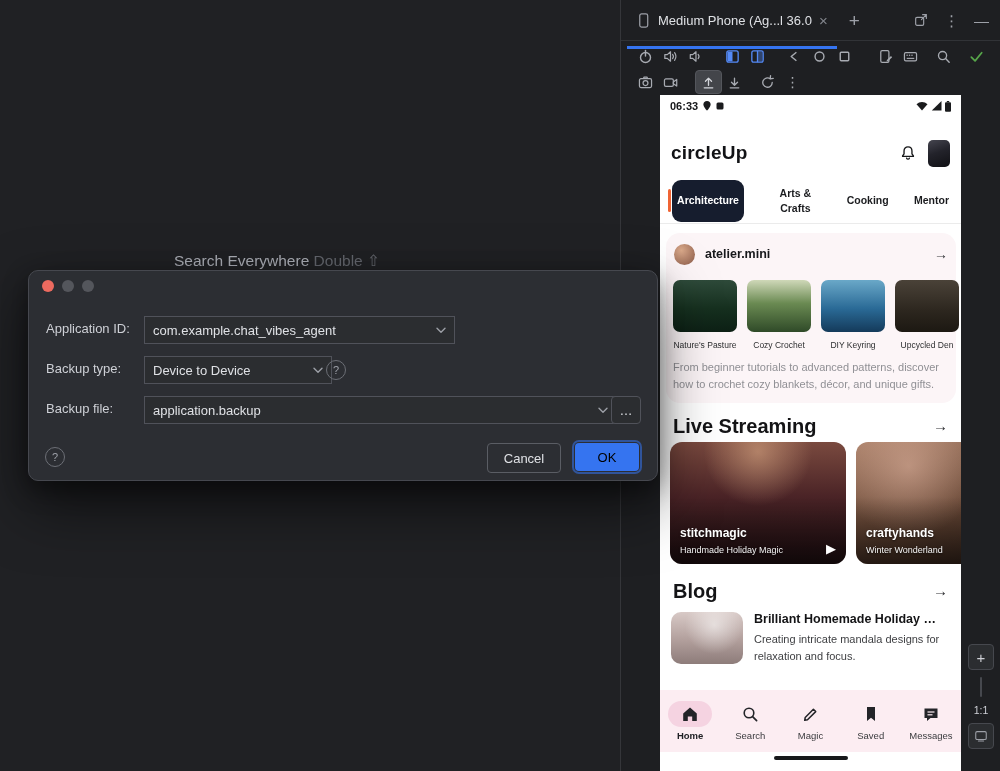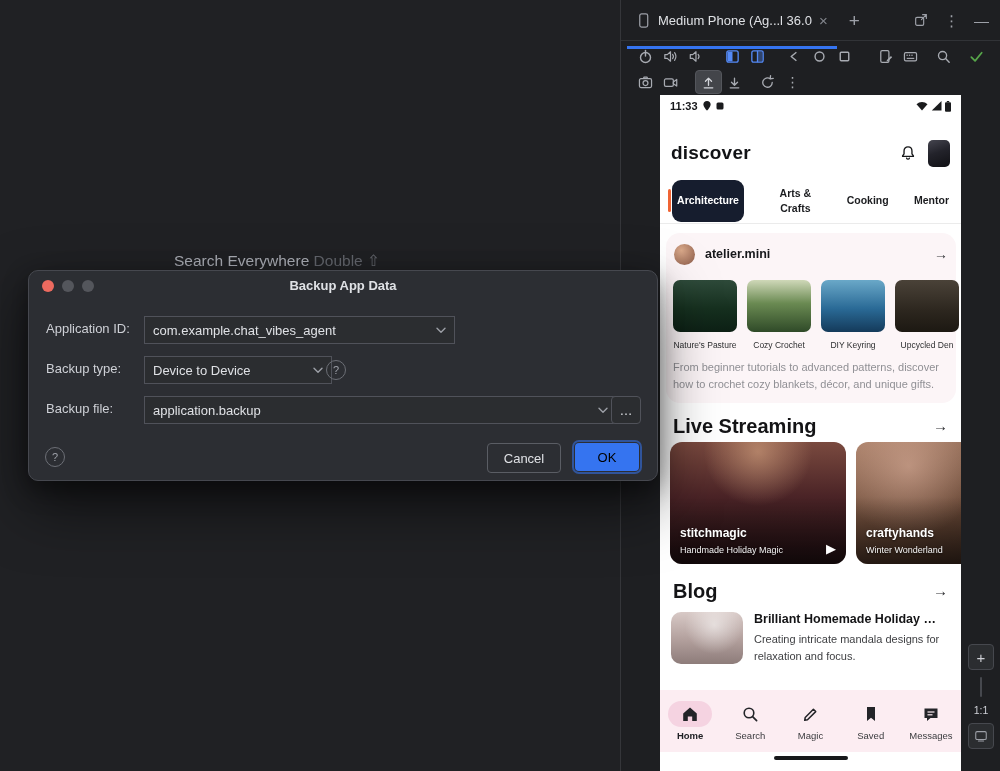--- a/index.html
+++ b/index.html
@@ -249,21 +249,21 @@
         </span>
       <span class="tbtn">
           <span class="kebab">⋮</span>
         </span>
     </div>
 
     <div class="phone">
 
       <div class="statusbar">
         <div class="sb-left">
-          <span>11:33</span>
+          <span>06:33</span>
           <svg width="8" height="10" viewBox="0 0 8 10">
               <path d="M4 0C1.8 0 .4 1.5.4 3.4.4 6 4 9.6 4 9.6S7.6 6 7.6 3.4C7.6 1.5 6.2 0 4 0z" fill="#1a1b1d"></path>
             </svg>
           <svg width="8" height="8" viewBox="0 0 8 8">
               <rect x=".5" y=".5" width="7" height="7" rx="1.5" fill="#1a1b1d"></rect>
             </svg>
         </div>
         <div class="sb-right">
           <svg width="12" height="10" viewBox="0 0 12 10">
               <path d="M6 9.5L.5 3.2A8.2 8.2 0 0 1 11.5 3.2z" fill="#1a1b1d"></path>
@@ -272,21 +272,21 @@
               <path d="M10.5 0v9.5H.8z" fill="#1a1b1d"></path>
             </svg>
           <svg width="6" height="11" viewBox="0 0 6 11">
               <rect x="1.8" y="0" width="2.4" height="1.2" fill="#1a1b1d"></rect>
               <rect x="0" y="1.2" width="6" height="9.6" rx="1" fill="#1a1b1d"></rect>
             </svg>
         </div>
       </div>
 
       <div class="app-header">
-        <span class="app-title">discover</span>
+        <span class="app-title">circleUp</span>
         <div class="header-right">
           <svg width="18" height="19" viewBox="0 0 20 20">
               <path d="M10 2.6c-2.7 0-4.4 1.9-4.4 4.5v3.2L4 12.6v.6h12v-.6l-1.6-2.3V7.1c0-2.6-1.7-4.5-4.4-4.5z" fill="none" stroke="#17181a" stroke-width="1.5" stroke-linejoin="round"></path>
               <path d="M8.5 15.2a1.6 1.6 0 0 0 3 0" fill="none" stroke="#17181a" stroke-width="1.5" stroke-linecap="round"></path>
             </svg>
           <div class="avatar-sm"></div>
         </div>
       </div>
 
       <div class="tabsrow">
@@ -415,21 +415,20 @@
       </div>
     </div>
   </div>
 
   <div class="dialog">
     <div class="lights">
       <div class="light red"></div>
       <div class="light dim"></div>
       <div class="light dim"></div>
     </div>
-    <div class="dlg-title">Backup App Data</div>
 
     <div class="fld-label" style="top:45px;">Application ID:</div>
     <div class="combo" style="left:115px;top:45px;width:293px;">
       <span class="val">com.example.chat_vibes_agent</span>
       <span class="chev">
           <svg width="10" height="7" viewBox="0 0 10 7">
             <path d="M1 1.3L5 5.3 9 1.3" fill="none" stroke="#9da0a8" stroke-width="1.4" stroke-linecap="round" stroke-linejoin="round"></path>
           </svg>
         </span>
     </div>

